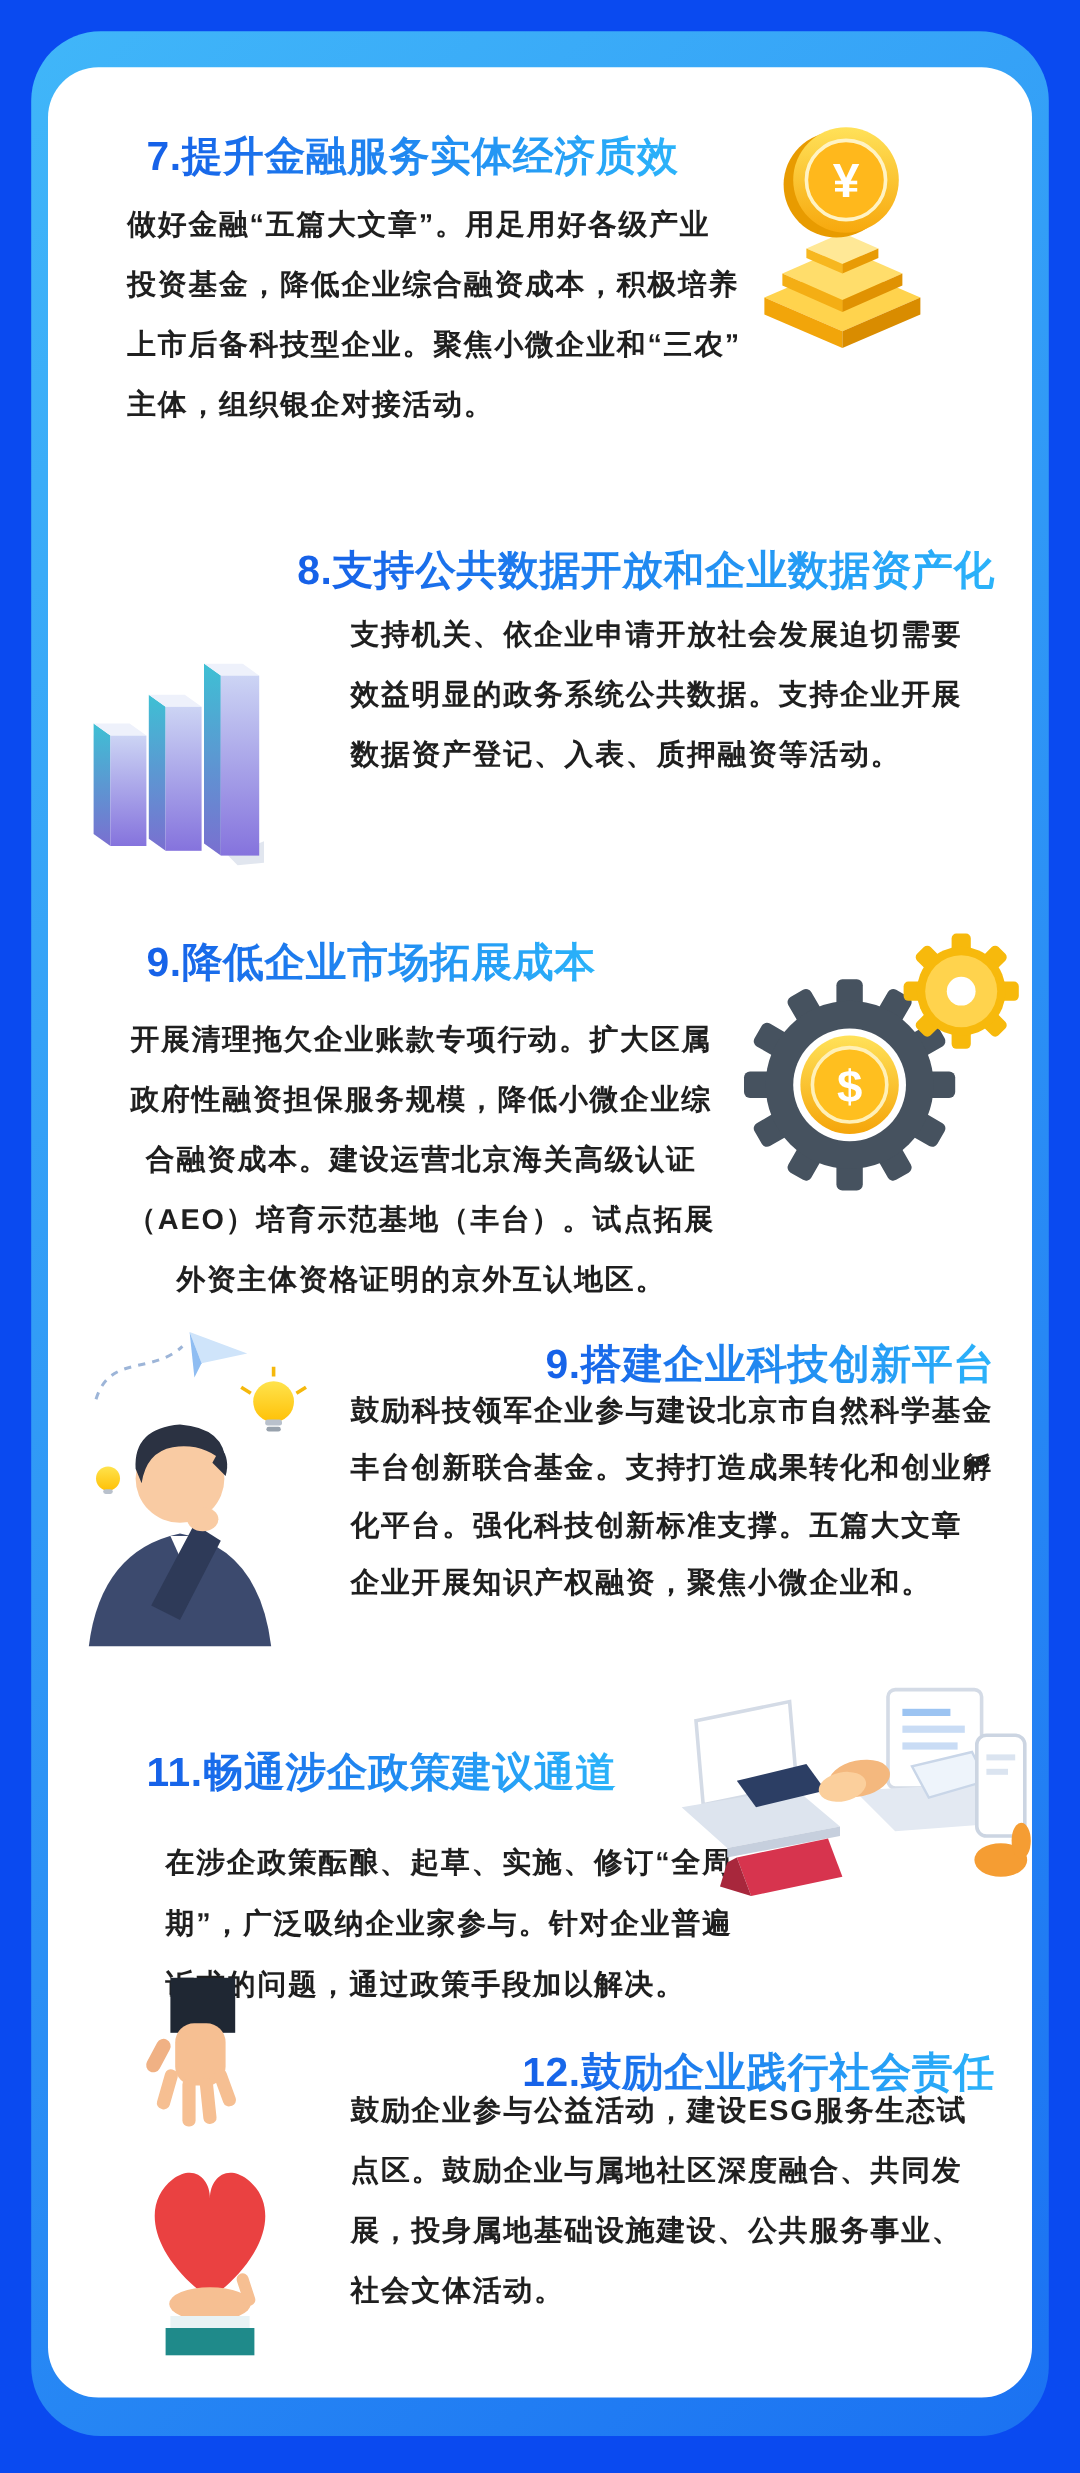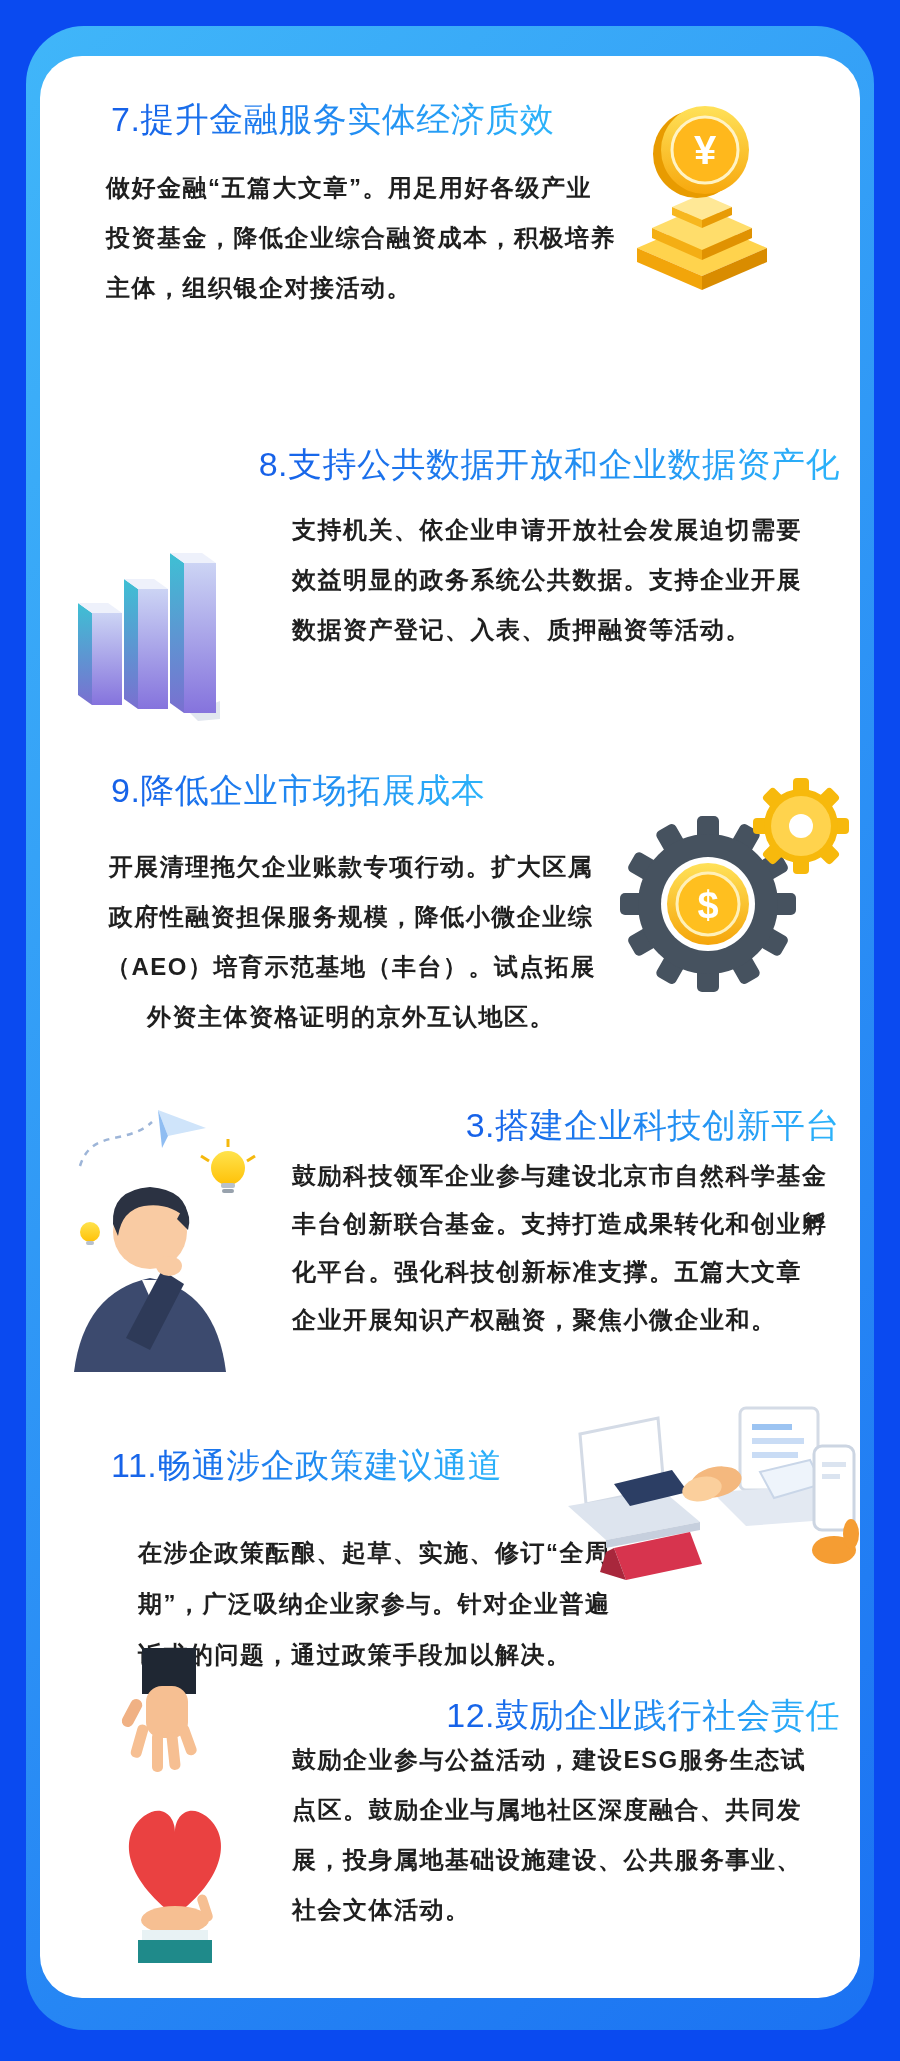--- a/index.html
+++ b/index.html
@@ -11,21 +11,21 @@
   .frame{
     position:absolute;left:26px;top:26px;width:848px;height:2004px;
     border-radius:58px;
     background:linear-gradient(135deg,#40b6f9 0%,#1b72f2 100%);
   }
   .card{
     position:absolute;left:40px;top:56px;width:820px;height:1942px;
     border-radius:42px;background:#ffffff;
   }
   .heading{
-    position:absolute;margin:5px;font-size:34px;font-weight:400;white-space:nowrap;
+    position:absolute;margin:16px;font-size:34px;font-weight:700;white-space:nowrap;
     background:linear-gradient(90deg,#1660e8 0%,#2bb3fa 100%);
     -webkit-background-clip:text;background-clip:text;
     color:transparent;-webkit-text-fill-color:transparent;
     letter-spacing:0.5px;
   }
   .bodyblock{position:absolute;}
   .line{
     font-size:24px;color:#1f1f1f;letter-spacing:1.5px;white-space:nowrap;
     height:var(--lh,50px);line-height:var(--lh,50px);font-weight:bold;
   }
@@ -36,20 +36,21 @@
 
 <div class="page">
   <div class="frame"></div>
   <div class="card"></div>
 
   <section>
     <h2 class="heading" style="left:106px;top:92px;">7.提升金融服务实体经济质效</h2>
     <div class="bodyblock" style="left:106px;top:163px;--lh:50px;">
       <div class="line">做好金融“五篇大文章”。用足用好各级产业</div>
       <div class="line">投资基金，降低企业综合融资成本，积极培养</div>
+      <div class="line">上市后备科技型企业。聚焦小微企业和“三农”</div>
       <div class="line">主体，组织银企对接活动。</div>
     </div>
     <svg class="icon" style="left:625px;top:102px;" width="155" height="190" viewBox="0 0 155 190">
       <defs>
         <linearGradient id="goldA" x1="0" y1="0" x2="0" y2="1">
           <stop offset="0" stop-color="#ffe159"></stop>
             <stop offset="1" stop-color="#f7a80d"></stop>
         </linearGradient>
       </defs>
       <polygon points="77,118 142,146 77,174 12,146" fill="#ffd34d"></polygon>
@@ -97,20 +98,21 @@
       <polygon points="114,10 146,10 132,0 100,0" fill="#eef1fb"></polygon>
       <rect x="114" y="10" width="32" height="150" fill="url(#barFront)"></rect>
     </svg>
   </section>
 
   <section>
     <h2 class="heading" style="left:106px;top:763px;">9.降低企业市场拓展成本</h2>
     <div class="bodyblock" style="left:106px;top:842px;text-align:center;--lh:50px;">
       <div class="line">开展清理拖欠企业账款专项行动。扩大区属</div>
       <div class="line">政府性融资担保服务规模，降低小微企业综</div>
+      <div class="line">合融资成本。建设运营北京海关高级认证</div>
       <div class="line">（AEO）培育示范基地（丰台）。试点拓展</div>
       <div class="line">外资主体资格证明的京外互认地区。</div>
     </div>
     <svg class="icon" style="left:608px;top:772px;" width="245" height="235" viewBox="0 0 245 235">
       <defs>
         <linearGradient id="goldB" x1="0" y1="0" x2="0" y2="1">
           <stop offset="0" stop-color="#ffe159"></stop>
             <stop offset="1" stop-color="#f5a50a"></stop>
         </linearGradient>
       </defs>
@@ -147,21 +149,21 @@
           <rect x="-8" y="-48" width="16" height="17" rx="4" transform="rotate(315)"></rect>
         </g>
         <circle r="37" fill="#f7b90c"></circle>
         <circle r="30" fill="#ffd34d"></circle>
         <circle r="12" fill="#ffffff"></circle>
       </g>
     </svg>
   </section>
 
   <section>
-    <h2 class="heading" style="right:55px;top:1098px;">3.搭建企业科技创新平台</h2>
+    <h2 class="heading" style="right:55px;top:1098px;">9.搭建企业科技创新平台</h2>
     <div class="bodyblock" style="left:292px;top:1152px;--lh:48px;">
       <div class="line">鼓励科技领军企业参与建设北京市自然科学基金</div>
       <div class="line">丰台创新联合基金。支持打造成果转化和创业孵</div>
       <div class="line">化平台。强化科技创新标准支撑。五篇大文章</div>
       <div class="line">企业开展知识产权融资，聚焦小微企业和。</div>
     </div>
     <svg class="icon" style="left:66px;top:1102px;" width="210" height="270" viewBox="0 0 210 270">
       <defs>
         <linearGradient id="bulbG" x1="0" y1="0" x2="0" y2="1">
           <stop offset="0" stop-color="#ffe34d"></stop>

